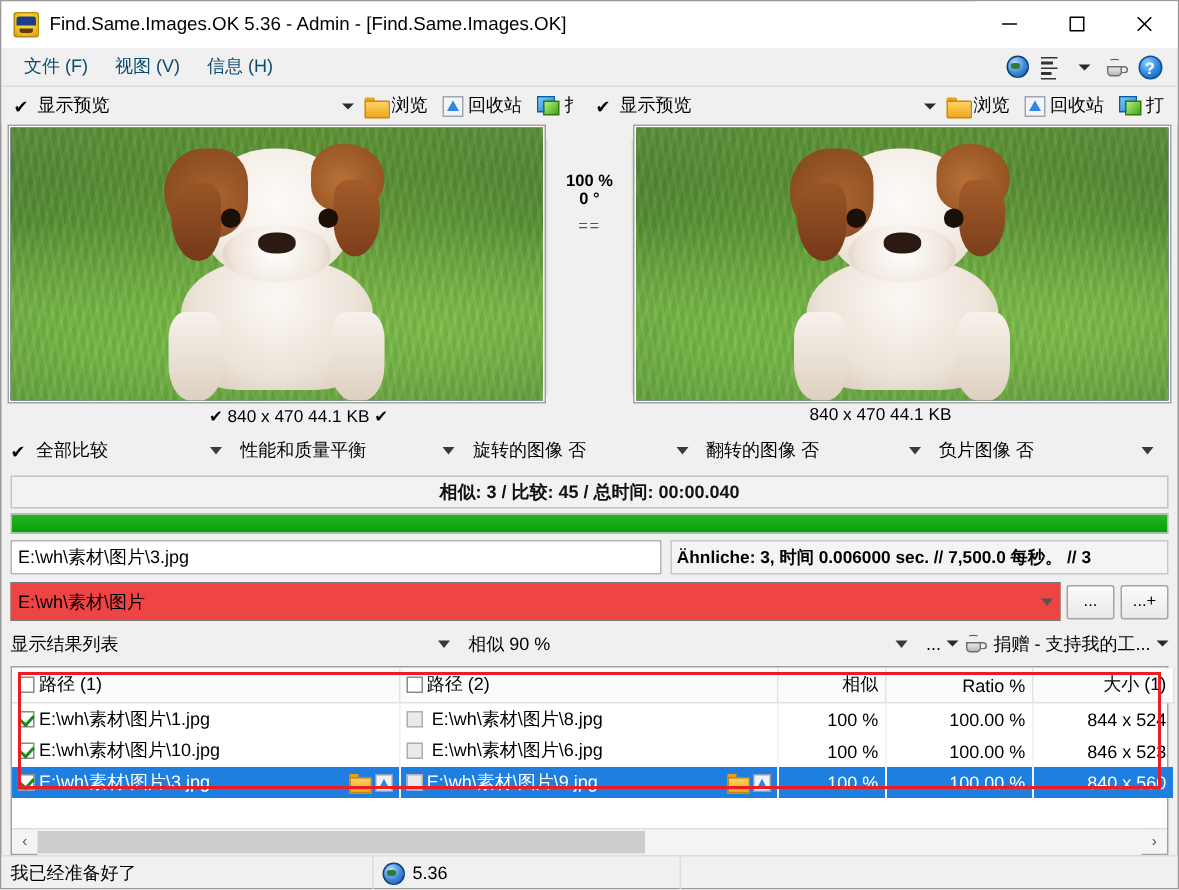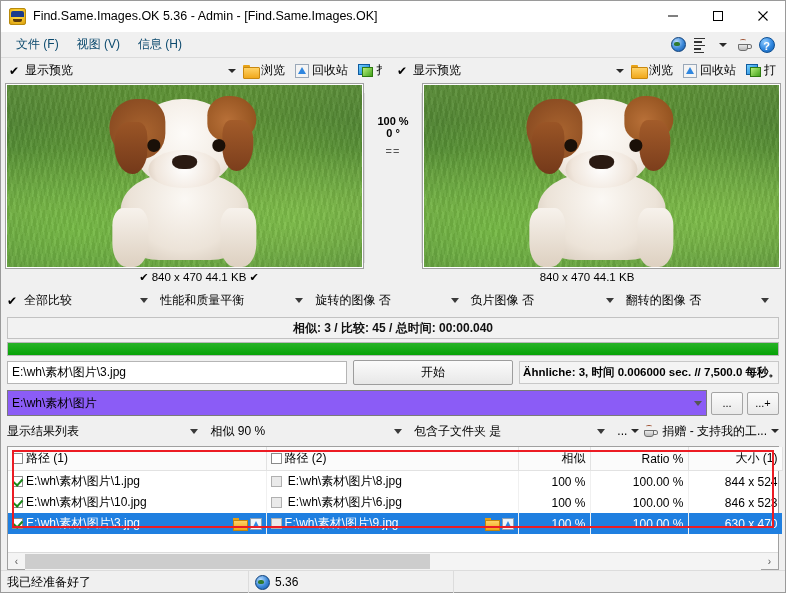--- a/index.html
+++ b/index.html
@@ -305,21 +305,21 @@
   .statbox {
     flex: 1.45; height: 23px; background: #f4f4f4; border: 1px solid #c8c8c8;
     display: flex; align-items: center; padding: 0 3px;
     font-size: 11.5px; font-weight: bold; color: #000;
     overflow: hidden; white-space: nowrap;
   }
 
   
   .pathrow { display: flex; align-items: center; margin: 5px 6px 0 6px; gap: 4px; }
   .pathinput {
-    flex: 1; height: 23px; background: #8b5cf6; border: 1px solid #7a7a7a;
+    flex: 1; height: 23px; background: #ef4444; border: 1px solid #7a7a7a;
     display: flex; align-items: center; padding: 12px 4px; font-size: 12px; position: relative;
   }
   .pathinput .txt { flex: 1; white-space: nowrap; overflow: hidden; }
   .chev {
     width: 0; height: 0; border-left: 4px solid transparent; border-right: 4px solid transparent;
     border-top: 5px solid #555; margin-left: 4px;
   }
   .smbtn {
     width: 32px; height: 23px; background: linear-gradient(#fbfbfb,#e9e9e9);
     border: 1px solid #a5a5a5; border-radius: 2px;
@@ -594,60 +594,55 @@
     </div>
     <div class="optcell">
       <span class="lbl">性能和质量平衡</span>
       <span class="arrow-dn"></span>
     </div>
     <div class="optcell">
       <span class="lbl">旋转的图像 否</span>
       <span class="arrow-dn"></span>
     </div>
     <div class="optcell">
+      <span class="lbl">翻转的图像 否</span>
+      <span class="arrow-dn"></span>
+    </div>
+    <div class="optcell">
       <span class="lbl">负片图像 否</span>
-      <span class="arrow-dn"></span>
-    </div>
-    <div class="optcell">
-      <span class="lbl">翻转的图像 否</span>
       <span class="arrow-dn"></span>
     </div>
   </div>
 
   <div class="simbar">相似: 3 / 比较: 45 / 总时间: 00:00.040</div>
   <div class="progress">
     <div class="fill" style="width: 100%;"></div>
   </div>
 
   <div class="startrow">
     <div class="curfile">E:\wh\素材\图片\3.jpg</div>
-    <div class="startbtn">开始</div>
     <div class="statbox">Ähnliche: 3, 时间 0.006000 sec. // 7,500.0 每秒。 // 3</div>
   </div>
 
   <div class="pathrow">
     <div class="pathinput">
       <span class="txt">E:\wh\素材\图片</span>
       <span class="chev"></span>
     </div>
     <div class="smbtn">...</div>
     <div class="smbtn">...+</div>
   </div>
 
   <div class="optstrip2">
     <div class="optcell">
       <span class="lbl">显示结果列表</span>
       <span class="arrow-dn"></span>
     </div>
     <div class="optcell">
       <span class="lbl">相似 90 %</span>
-      <span class="arrow-dn"></span>
-    </div>
-    <div class="optcell">
-      <span class="lbl">包含子文件夹 是</span>
       <span class="arrow-dn"></span>
     </div>
     <div class="donate">
       <span>...</span>
       <span class="caret-sm"></span>
       <span class="cup">
           <span class="steam"></span>
           <span class="body"></span>
           <span class="hand"></span>
         </span>
@@ -723,21 +718,21 @@
               <span class="mini-ic">
                 <span class="mini-folder"></span>
                 <span class="mini-rec">
                     <span></span>
                   </span>
               </span>
             </div>
           </td>
           <td class="num">100 %</td>
           <td class="num">100.00 %</td>
-          <td class="num">630 x 470</td>
+          <td class="num">840 x 560</td>
         </tr>
       </tbody>
     </table>
 
     <div class="hscroll">
       <div class="arw">‹</div>
       <div class="track">
         <div class="thumb"></div>
       </div>
       <div class="arw">›</div>

